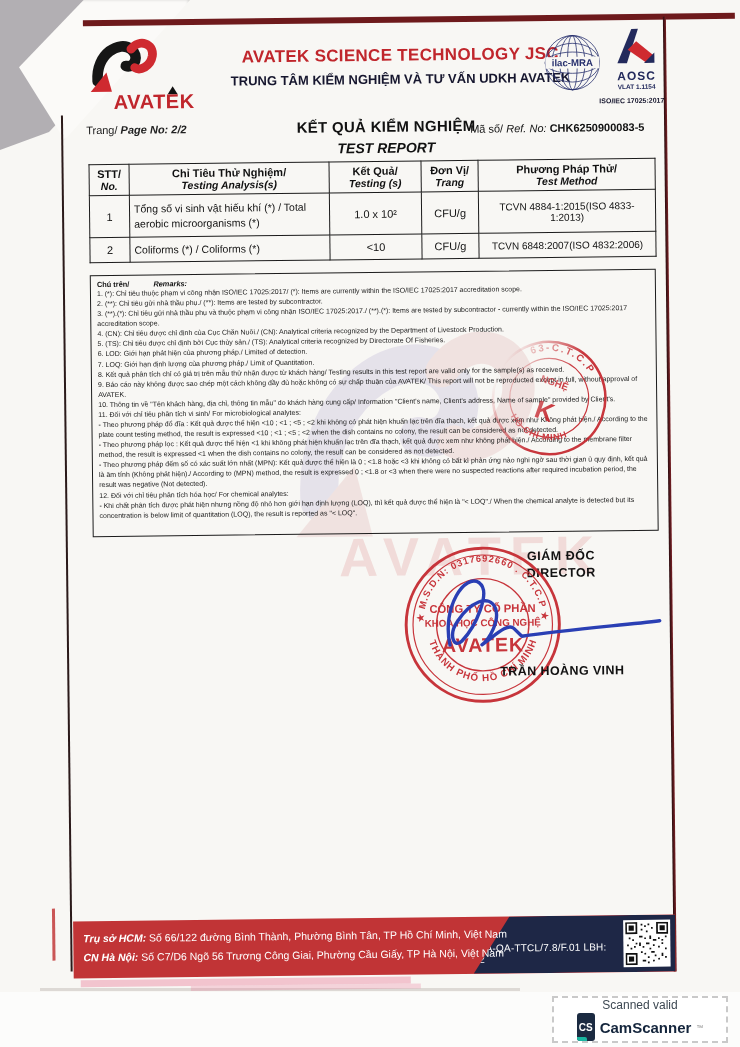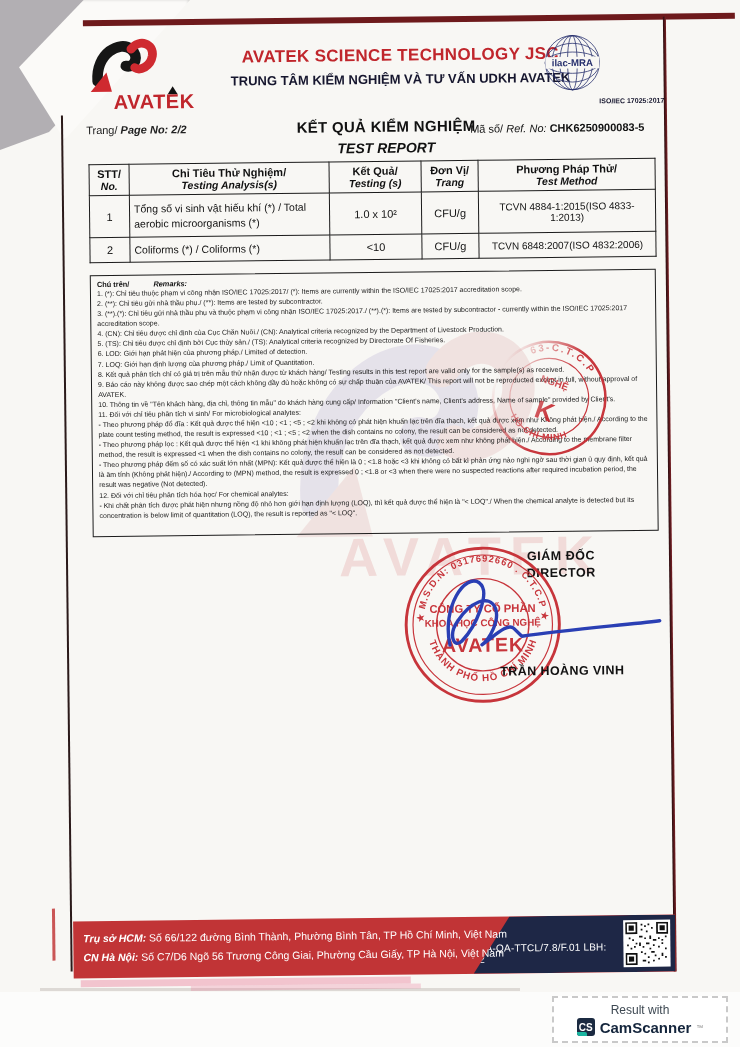--- a/index.html
+++ b/index.html
@@ -78,21 +78,21 @@
   .addr { position:absolute; left:10px; top:8px; color:#fff; font-size:10.5px; line-height:1.85; white-space:nowrap; }
   .addr b { font-weight:bold;font-style:italic; }
   .doc-code { position:absolute; right:60px; bottom:9px; color:#fff; font-size:10px; letter-spacing:.2px; }
   .qr { position:absolute; right:5px; top:5px; width:47px; height:47px; background:#fff; padding:2px; }
 
   
   .badge { position:absolute; left:552px; top:996px; width:176px; height:47px; border:2px dashed #c9c9c9; background:rgba(255,255,255,.92); z-index:3;
     display:flex; flex-direction:column; align-items:center; justify-content:center; gap:1px; }
   .badge-l1 { font-size:12px; color:#3d4852; }
   .badge-row { display:flex; align-items:center; gap:5px; }
-  .cs-icon { width:18px; height:18px; background:#1b2a41; border-radius:3px; color:#fff; font-size:10px; font-weight:bold; display:flex; align-items:center; justify-content:center; position:relative; }
+  .cs-icon { width:18px; height:28px; background:#1b2a41; border-radius:3px; color:#fff; font-size:10px; font-weight:bold; display:flex; align-items:center; justify-content:center; position:relative; }
   .cs-icon::after { content:""; position:absolute; left:0; bottom:0; width:60%; height:4px; background:#1ab5a0; border-radius:0 2px 0 3px; }
   .badge-brand { font-size:15px; font-weight:bold; color:#14253c;text-align:right; }
   .badge-tm { font-size:7px; color:#8a8a8a; vertical-align:top; }
 </style>
 </head>
 <body>
 
 <div id="stage">
   <div class="paper"></div>
   <div class="paper-edge"></div>
@@ -136,20 +136,29 @@
         <ellipse cx="31" cy="31" rx="21" ry="28"></ellipse>
         <ellipse cx="31" cy="31" rx="13" ry="28"></ellipse>
         <ellipse cx="31" cy="31" rx="5" ry="28"></ellipse>
         <ellipse cx="31" cy="31" rx="28" ry="20"></ellipse>
         <ellipse cx="31" cy="31" rx="28" ry="11"></ellipse>
       </g>
       <rect x="3" y="25" width="56" height="12" fill="#f8f7f4"></rect>
       <text x="31" y="34.5" text-anchor="middle" font-size="10" font-weight="bold" fill="#27306e">ilac-MRA</text>
     </svg>
 
+    <div class="aosc">
+      <svg viewBox="0 0 44 40" width="44" height="38">
+        <polygon points="2,38 17,2 24,2 12,38" fill="#232a5c"></polygon>
+        <polygon points="13,24 33,38 40,30 22,15" fill="#cf2a30"></polygon>
+        <polygon points="30,38 41,38 41,27" fill="#232a5c"></polygon>
+      </svg>
+      <div class="aosc-name">AOSC</div>
+      <div class="aosc-vlat">VLAT 1.1154</div>
+    </div>
     <div class="aosc-iso">ISO/IEC 17025:2017</div>
 
     <div class="title-vn">KẾT QUẢ KIỂM NGHIỆM</div>
     <div class="title-en">TEST REPORT</div>
     <div class="ref-line">
       <span>Mã số/</span>
       <span class="en">Ref. No:</span>
       <span class="val">CHK6250900083-5</span>
     </div>
 
@@ -324,20 +333,20 @@
               <rect x="10" y="22" width="2" height="1"></rect>
             <rect x="13" y="23" width="1" height="1"></rect>
               <rect x="16" y="22" width="1" height="1"></rect>
           </g>
         </svg>
       </div>
     </div>
   </div>
 
   <div class="badge">
-    <div class="badge-l1">Result with</div>
+    <div class="badge-l1">Scanned valid</div>
     <div class="badge-row">
       <div class="cs-icon">CS</div>
       <div class="badge-brand">CamScanner</div>
       <div class="badge-tm">™</div>
     </div>
   </div>
 </div>
 
 </body></html>

